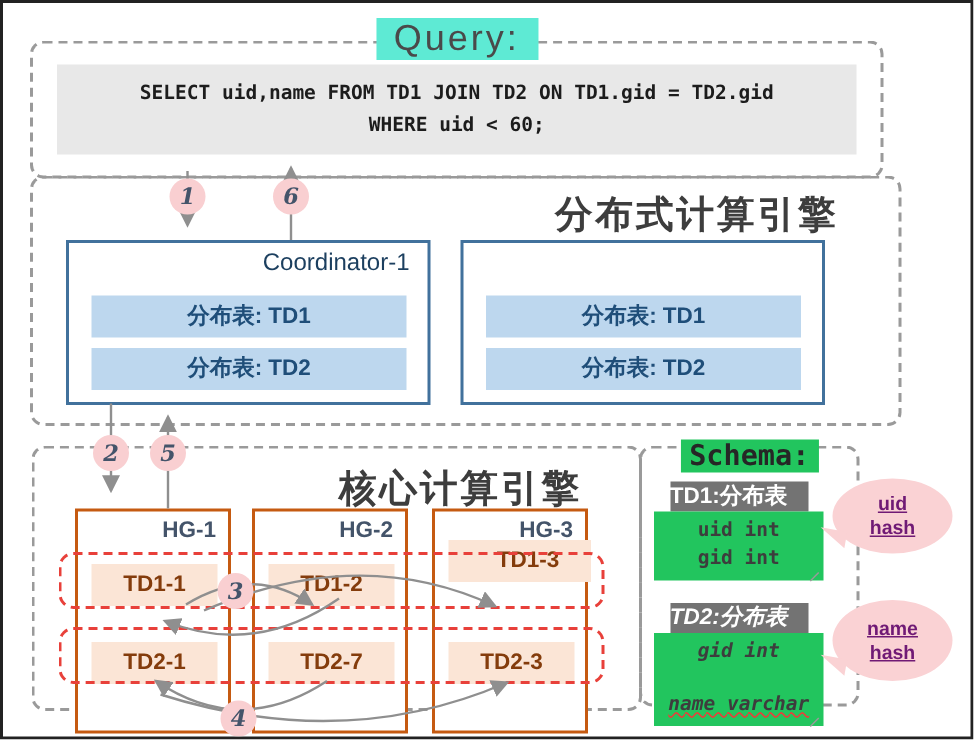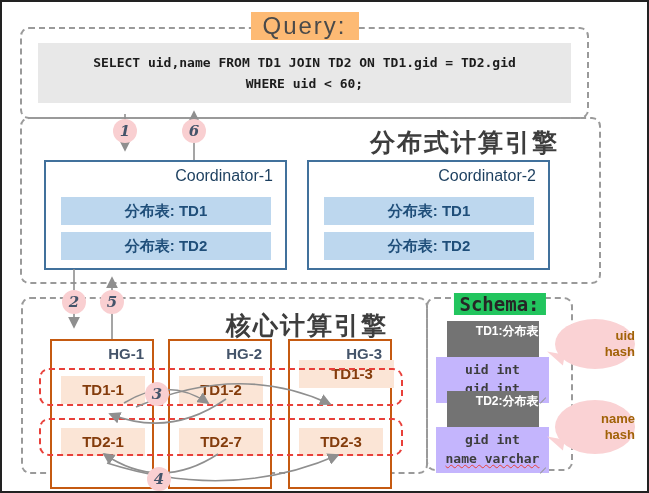--- a/index.html
+++ b/index.html
@@ -10,21 +10,21 @@
     overflow:hidden;
   }
   
   .panel { position:absolute; border:2px dashed #9a9a9a; border-radius:9px; background:transparent; }
   .panel-label {
     position:absolute; font-weight:bold; font-size:25px; color:#3d3d3d; letter-spacing:2px;
   }
   
   .qtitle {
     position:absolute; top:-17px; left:50%; transform:translateX(-50%);
-    background:#fdba74; padding:0 12px; font-size:24px; color:#4a4a4a; letter-spacing:2px;
+    background:#5eead4; padding:0 12px; font-size:24px; color:#4a4a4a; letter-spacing:2px;
   }
   .sql {
     position:absolute; left:16px; right:16px; top:14px; height:60px; background:#e8e8e8;
     display:flex; flex-direction:column; justify-content:center; align-items:center;
     font-family:"DejaVu Sans Mono", monospace; font-weight:bold; font-size:13px;
     color:#1c1c1c; line-height:21px; text-align:center;
   }
   
   .coord { position:absolute; top:158px; width:243px; height:110px; border:2px solid #41719c; background:#fff; box-sizing:border-box; }
   .coord-title { position:absolute; top:5px; right:12px; font-size:16px; color:#1c3f5f; }
@@ -41,44 +41,44 @@
   }
   .redrow { position:absolute; left:37px; width:364px; height:38px; border:2px dashed #e8403a; border-radius:10px; box-sizing:border-box; z-index:4; }
   
   .schema-title {
     position:absolute; top:-6px; left:50%; transform:translateX(-50%);
     background:#22c55e; padding:0 6px; font-family:"DejaVu Sans Mono", monospace;
     font-weight:bold; font-size:19px; color:#262626; white-space:nowrap;
   }
   .schema-card { position:absolute; left:8px; width:113px; }
   .schema-head {
-    width:92px; margin:0 auto; height:36px; background:#737373; color:#fff;
-    font-weight:bold; font-size:12px; text-align:right; line-height:20px;
+    width:92px; margin:0 auto; height:20px; background:#737373; color:#fff;
+    font-weight:bold; font-size:15px; text-align:left; line-height:20px;
   }
   .schema-body {
-    position:relative; background:#c4b5fd; padding:3px 0 5px;
+    position:relative; background:#22c55e; padding:3px 0 5px;
     font-family:"DejaVu Sans Mono", monospace; font-weight:bold; font-size:13px;
     color:#3d3d3d; text-align:center; line-height:19px;
   }
-  .squiggle { text-decoration:underline wavy #e8403a 1px; }
+  .squiggle { text-decoration:underline wavy #e8403a 1px;margin-top:16px; }
   .corner-slash {
     position:absolute; right:2px; bottom:2px; width:8px; height:1px;
     background:#9a9a9a; transform:rotate(-45deg);
   }
   
   .step {
     position:absolute; width:24px; height:24px; border-radius:50%; background:#f9cfd1;
     color:#44546a; font-family:"DejaVu Serif", serif; font-style:italic; font-weight:bold;
     font-size:15px; text-align:center; line-height:24px; z-index:7;
   }
   
   .bubble {
     position:absolute; background:#fad2d4; border-radius:50%;
-    display:flex; flex-direction:column; justify-content:center; align-items:flex-end;
-    color:#a16207; font-weight:bold; font-size:13px; line-height:16px; z-index:7;
+    display:flex; flex-direction:column; justify-content:center; align-items:center;
+    color:#701a75; font-weight:bold; font-size:13px; line-height:16px; z-index:7;text-decoration:underline;
   }
   .bubble-tail {
     position:absolute; left:-9px; bottom:5px; width:0; height:0;
     border-right:18px solid #fad2d4; border-bottom:11px solid transparent;
     transform:rotate(10deg);
   }
   #arrow-layer { position:absolute; left:0; top:0; z-index:6; pointer-events:none; }
 </style>
 </head>
 <body>
@@ -97,21 +97,20 @@
     <div class="panel-label" style="right:40px; top:7px;">分布式计算引擎</div>
   </div>
 
   <div class="coord" style="left:42px;">
     <div class="coord-title">Coordinator-1</div>
     <div class="dist-table" style="top:35px;">分布表: TD1</div>
     <div class="dist-table" style="top:70px;">分布表: TD2</div>
   </div>
 
   <div class="coord" style="left:305px;">
-    <div class="coord-title">Coordinator-2</div>
     <div class="dist-table" style="top:35px;">分布表: TD1</div>
     <div class="dist-table" style="top:70px;">分布表: TD2</div>
   </div>
 
   <div class="panel" style="left:19px; top:295px; width:403px; height:173px;">
     <div class="panel-label" style="right:38px; top:10px;">核心计算引擎</div>
   </div>
 
   <div class="hg" style="left:48px;">
     <div class="hg-title">HG-1</div>
@@ -137,21 +136,21 @@
 
     <div class="schema-card" style="top:22px;">
       <div class="schema-head">TD1:分布表</div>
       <div class="schema-body">
         <div>uid int</div>
         <div>gid int</div>
         <span class="corner-slash"></span>
       </div>
     </div>
 
-    <div class="schema-card" style="top:92px;">
+    <div class="schema-card" style="top:103px;font-style:italic;">
       <div class="schema-head">TD2:分布表</div>
       <div class="schema-body">
         <div>gid int</div>
         <div class="squiggle">name varchar</div>
         <span class="corner-slash"></span>
       </div>
     </div>
   </div>
 
   <svg id="arrow-layer" width="649" height="493" viewBox="0 0 649 493">

